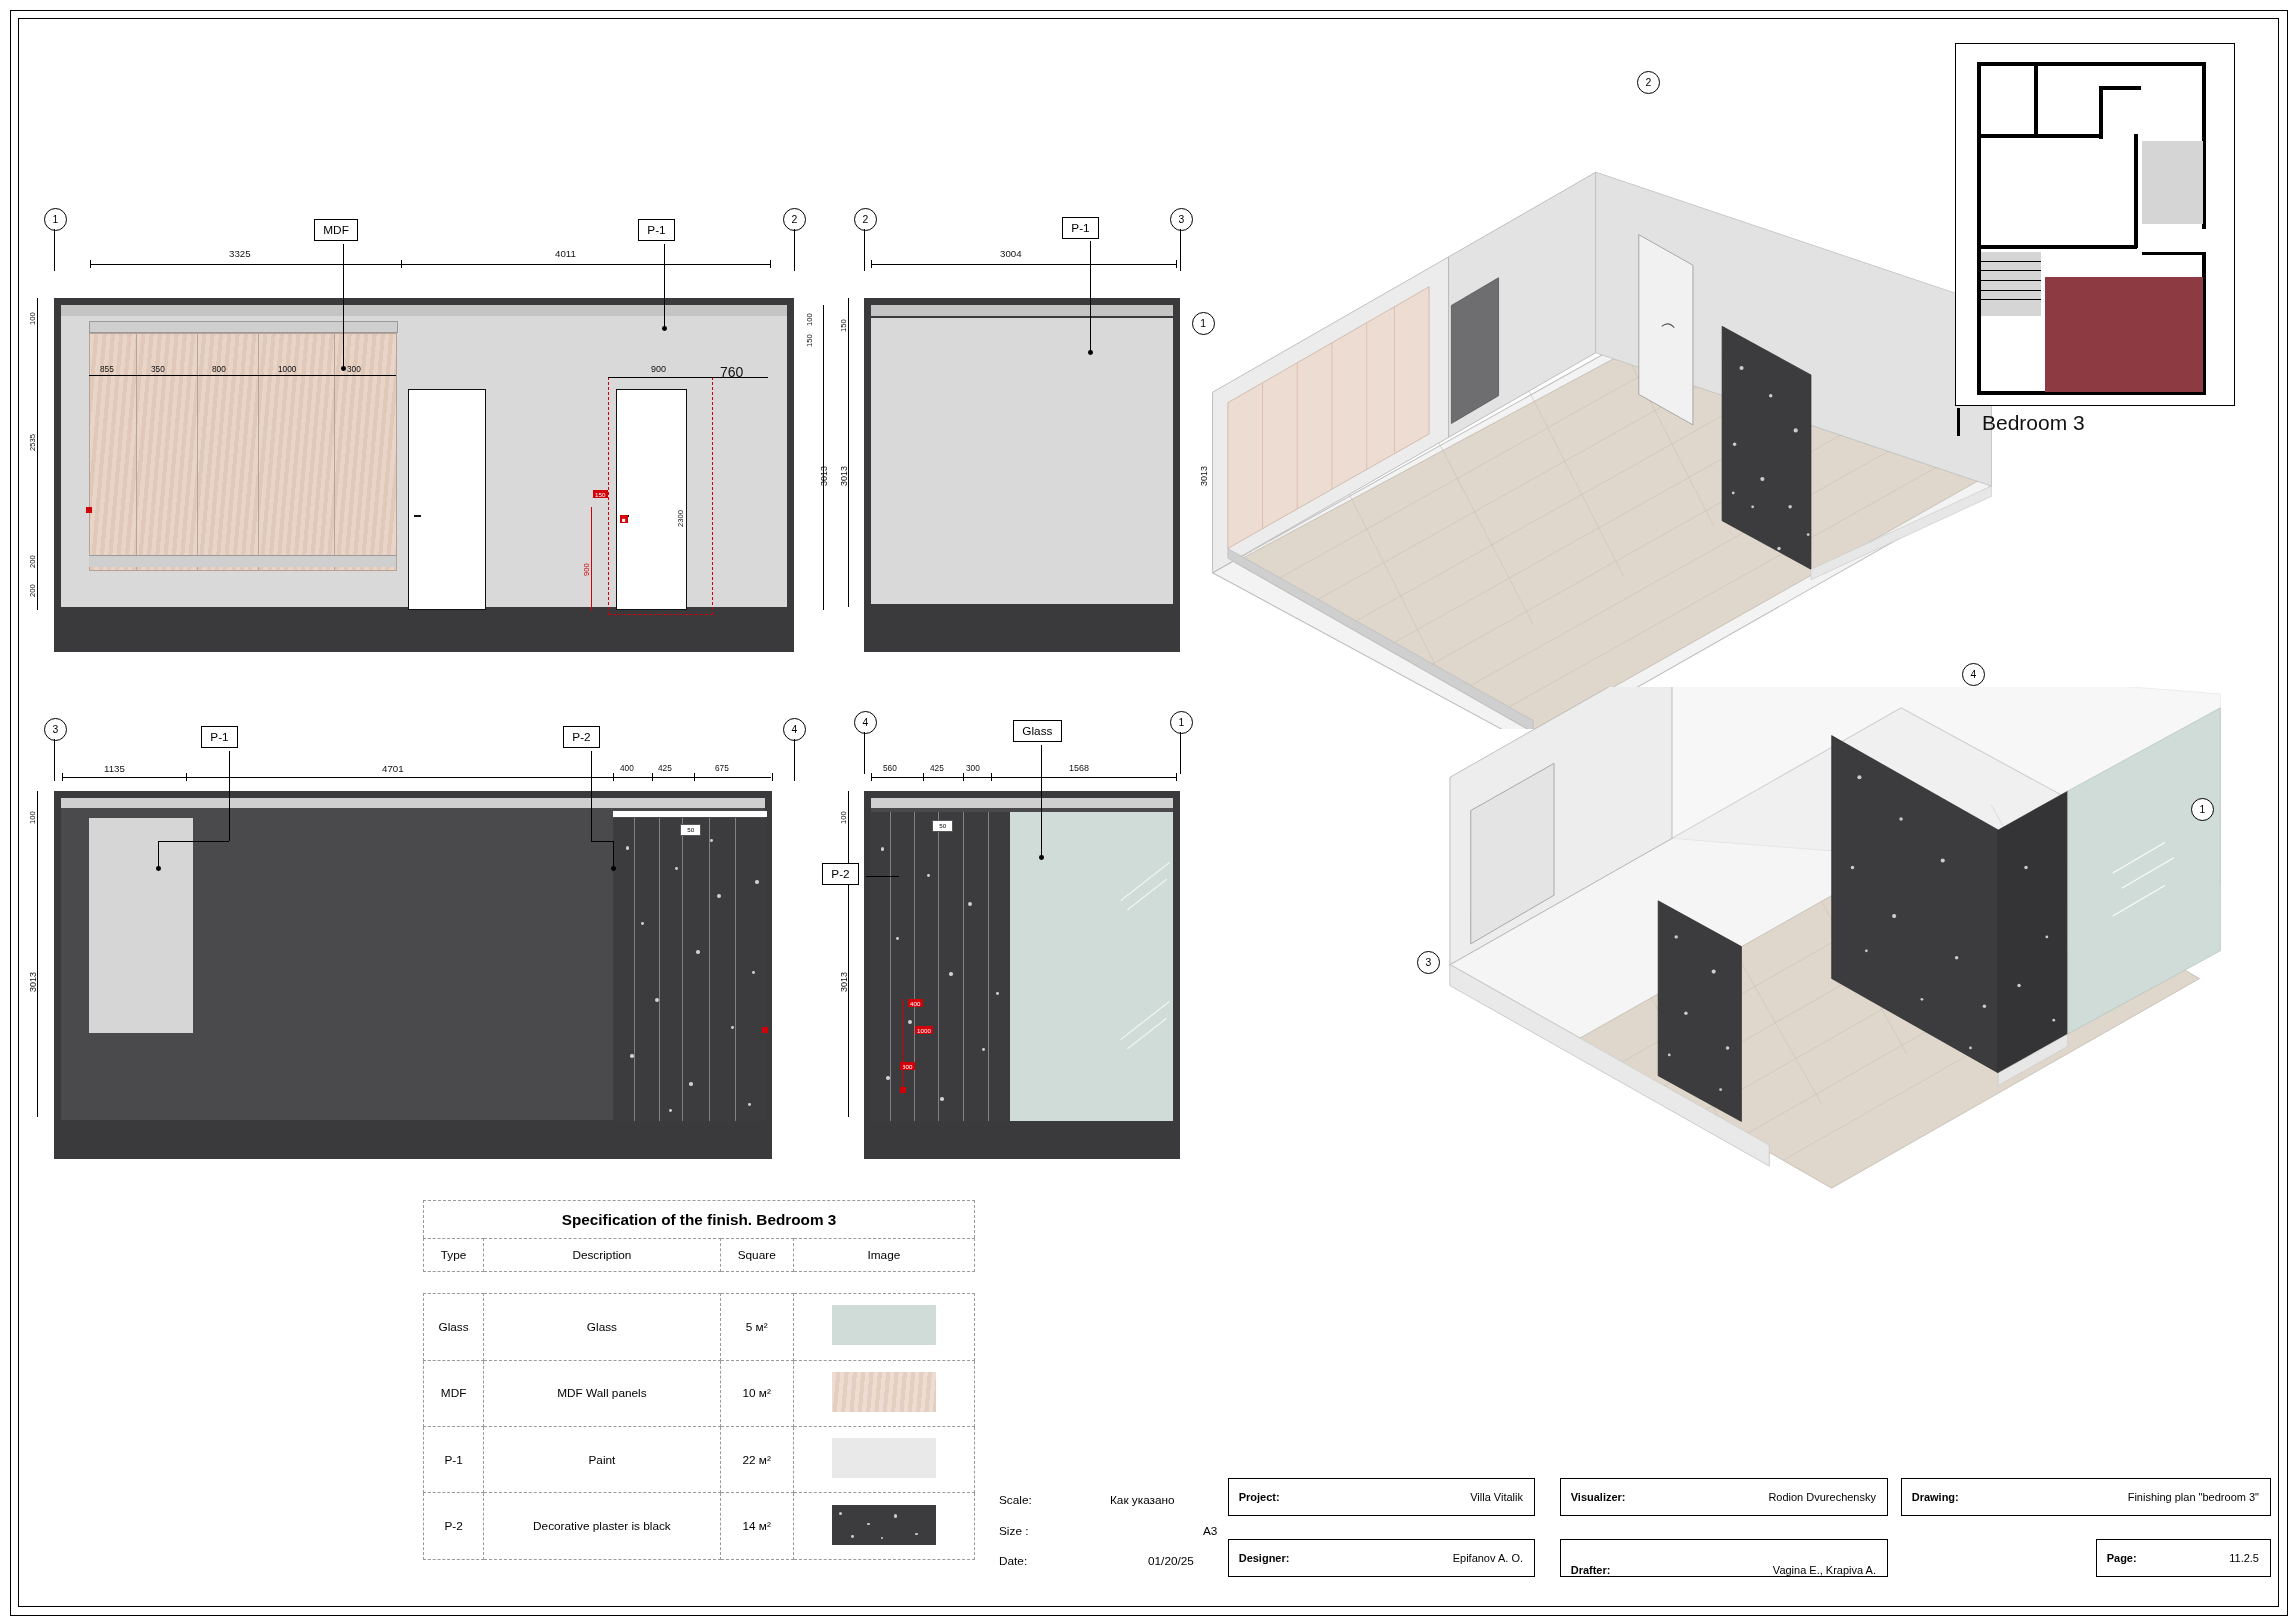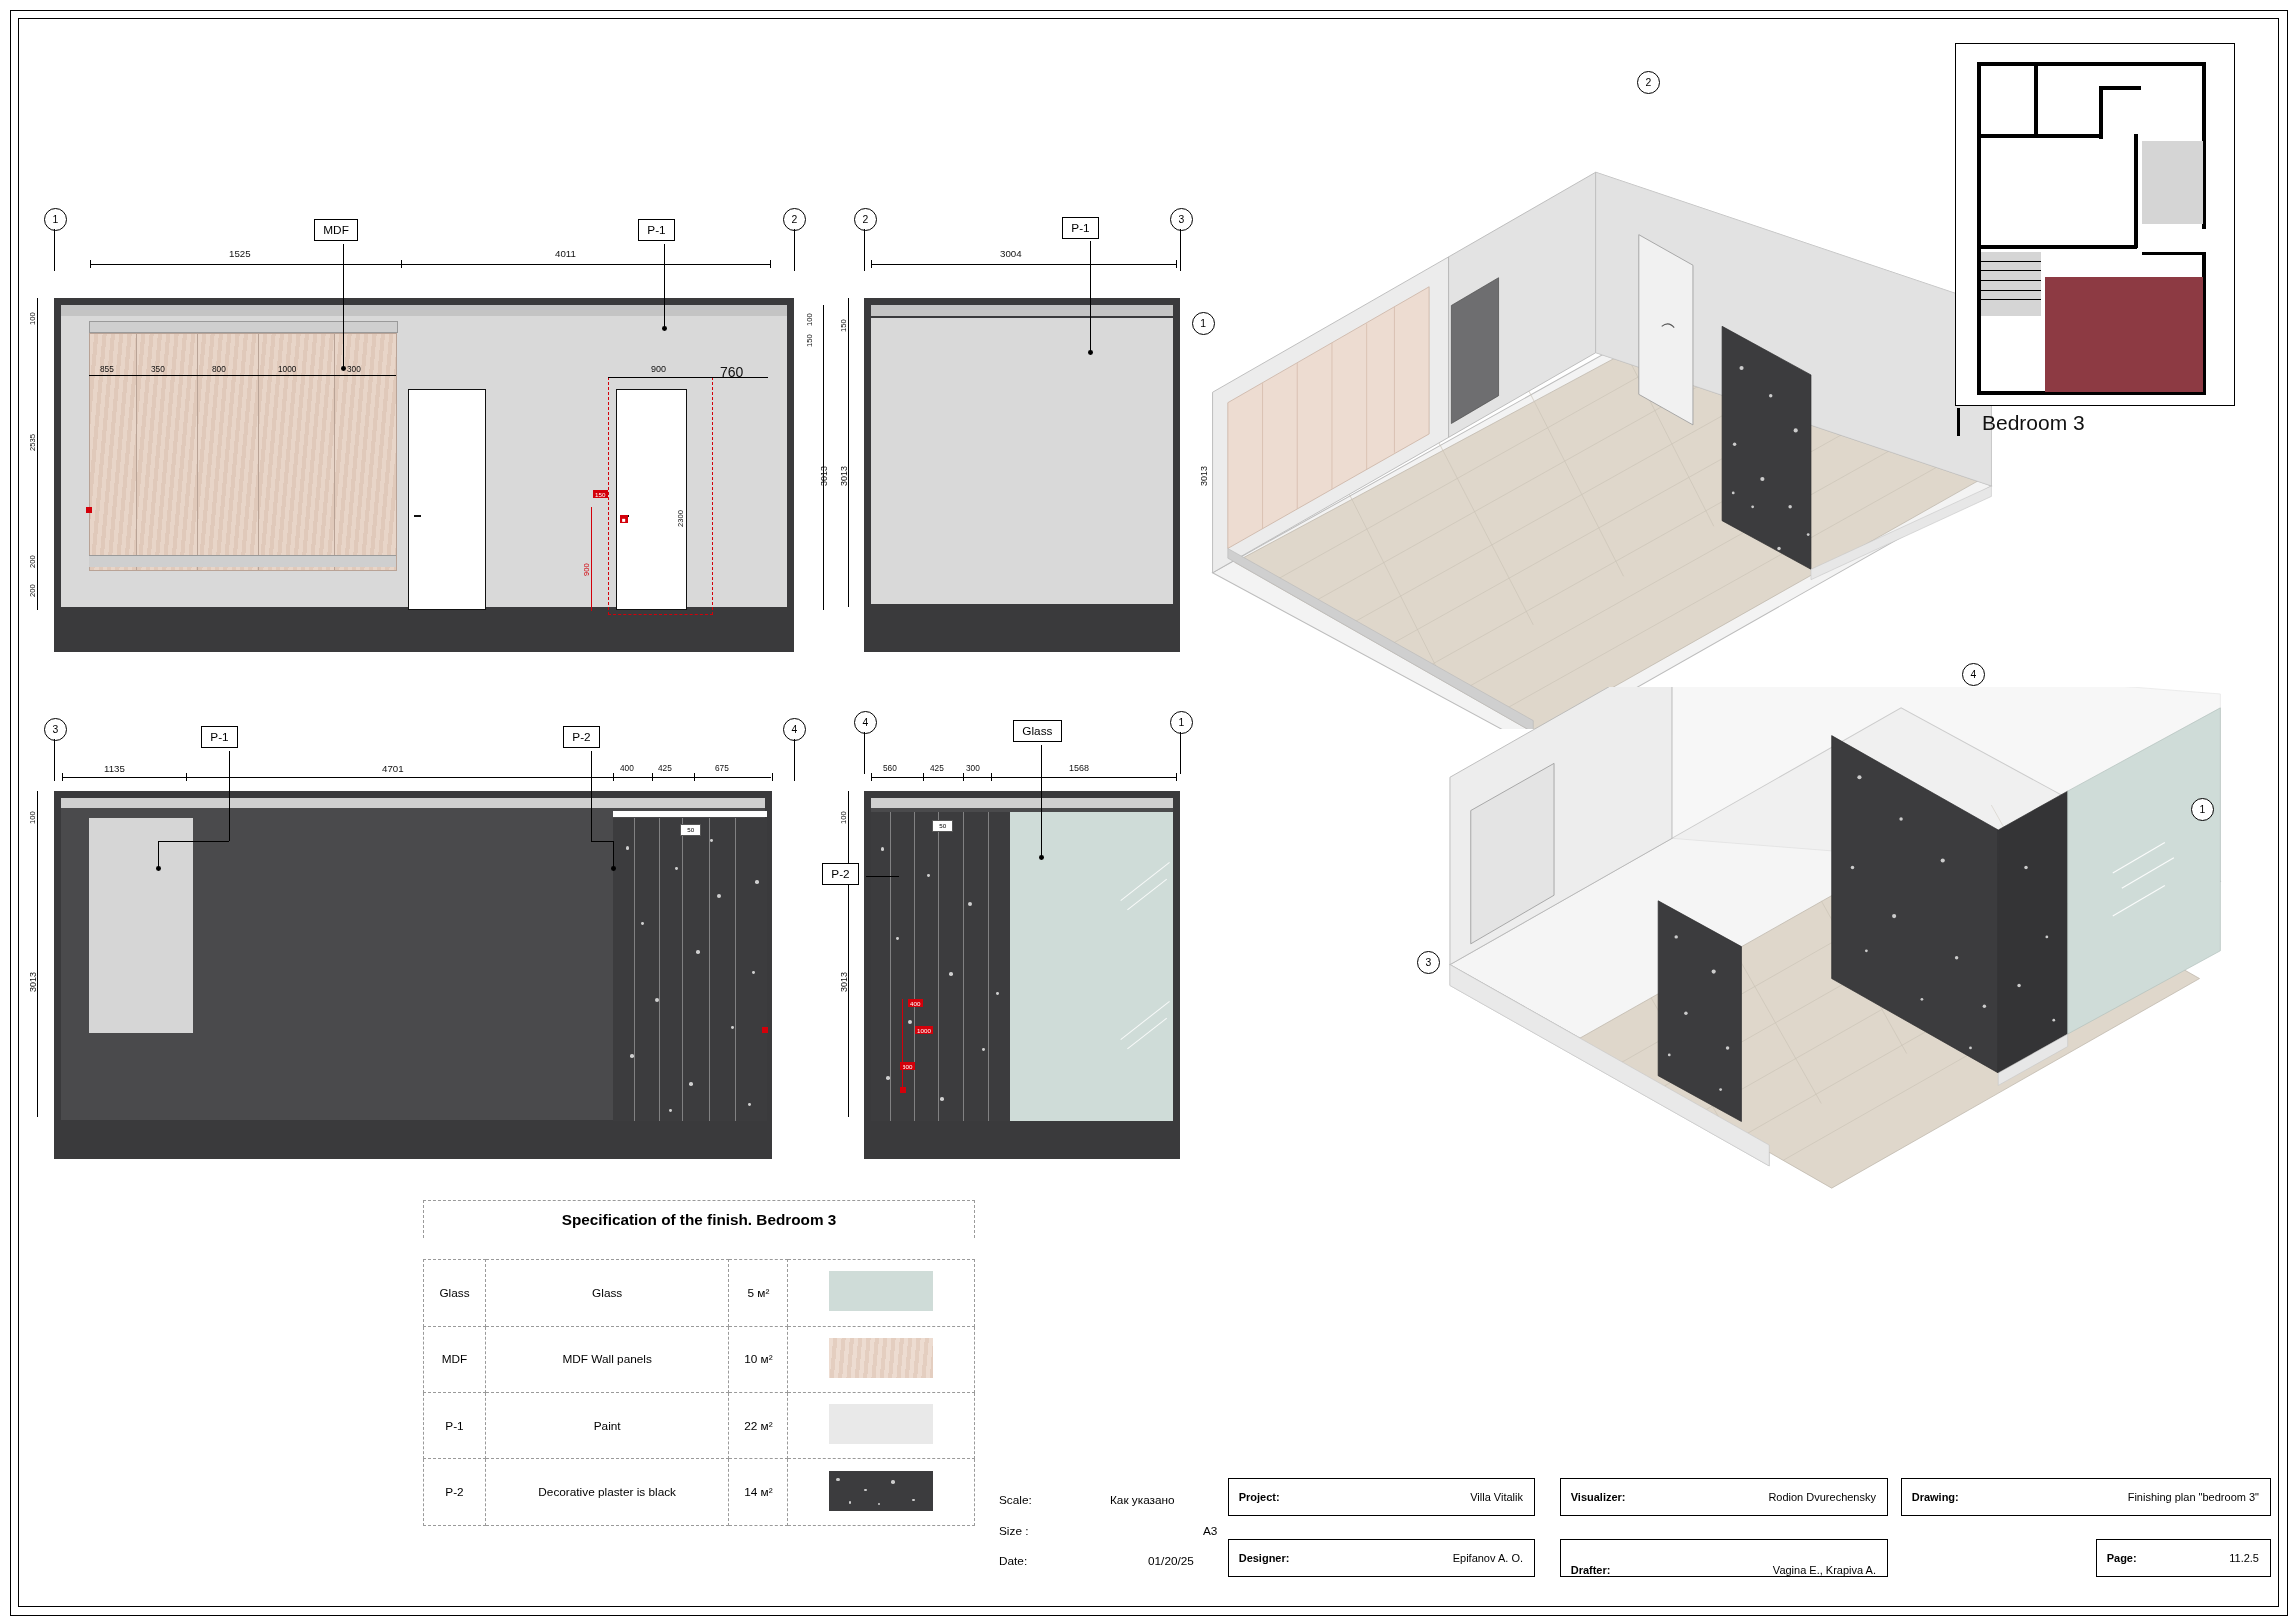--- a/index.html
+++ b/index.html
@@ -91,21 +91,21 @@
     <div class="leader" style="left:54px;top:229px;width:0.7px;height:42px;"></div>
     <div class="bubble" style="left:783px;top:208px;">
         <span>2</span>
       </div>
     <div class="leader" style="left:794px;top:229px;width:0.7px;height:42px;"></div>
 
     <div class="dimline" style="left:90px;top:264px;width:680px;"></div>
     <div class="tick" style="left:90px;top:260px;"></div>
     <div class="tick" style="left:401px;top:260px;"></div>
     <div class="tick" style="left:770px;top:260px;"></div>
-    <div class="dimtext" style="left:229px;top:248px;">1525</div>
+    <div class="dimtext" style="left:229px;top:248px;">3325</div>
     <div class="dimtext" style="left:555px;top:248px;">4011</div>
 
     <div class="wallbox dark" style="left:54px;top:298px;width:740px;height:354px;"></div>
     <div class="wallbox lightgray" style="left:61px;top:316px;width:726px;height:291px;"></div>
     <div class="wallbox" style="left:61px;top:305px;width:726px;height:11px;background:#c4c4c4;"></div>
 
     <div class="mdfpanel" style="left:89px;top:333px;width:47px;height:236px;"></div>
     <div class="mdfpanel" style="left:136px;top:333px;width:61px;height:236px;"></div>
     <div class="mdfpanel" style="left:197px;top:333px;width:61px;height:236px;"></div>
     <div class="mdfpanel" style="left:258px;top:333px;width:76px;height:236px;"></div>
@@ -494,20 +494,26 @@
     <div class="kp-gray" style="left:186px;top:97px;width:61px;height:83px;"></div>
     <div class="kp-line" style="left:186px;top:208px;width:61px;height:2.8px;"></div>
   </div>
   <div class="kp-label" style="left:1982px;top:411px;">Bedroom 3</div>
   <div class="kp-line" style="left:1957px;top:408px;width:2.8px;height:28px;"></div>
 
   <div class="spec">
     <div class="title">Specification of the finish. Bedroom 3</div>
     <table>
       <tbody>
+          <tr class="hdr">
+        <td>Type</td>
+        <td>Description</td>
+        <td>Square</td>
+        <td>Image</td>
+      </tr>
       <tr>
             <td class="gap" colspan="4"></td>
           </tr>
       <tr class="rw">
         <td>Glass</td>
         <td>Glass</td>
         <td>5 м²</td>
         <td><span class="swatch sw-glass"></span></td>
       </tr>
       <tr class="rw">

